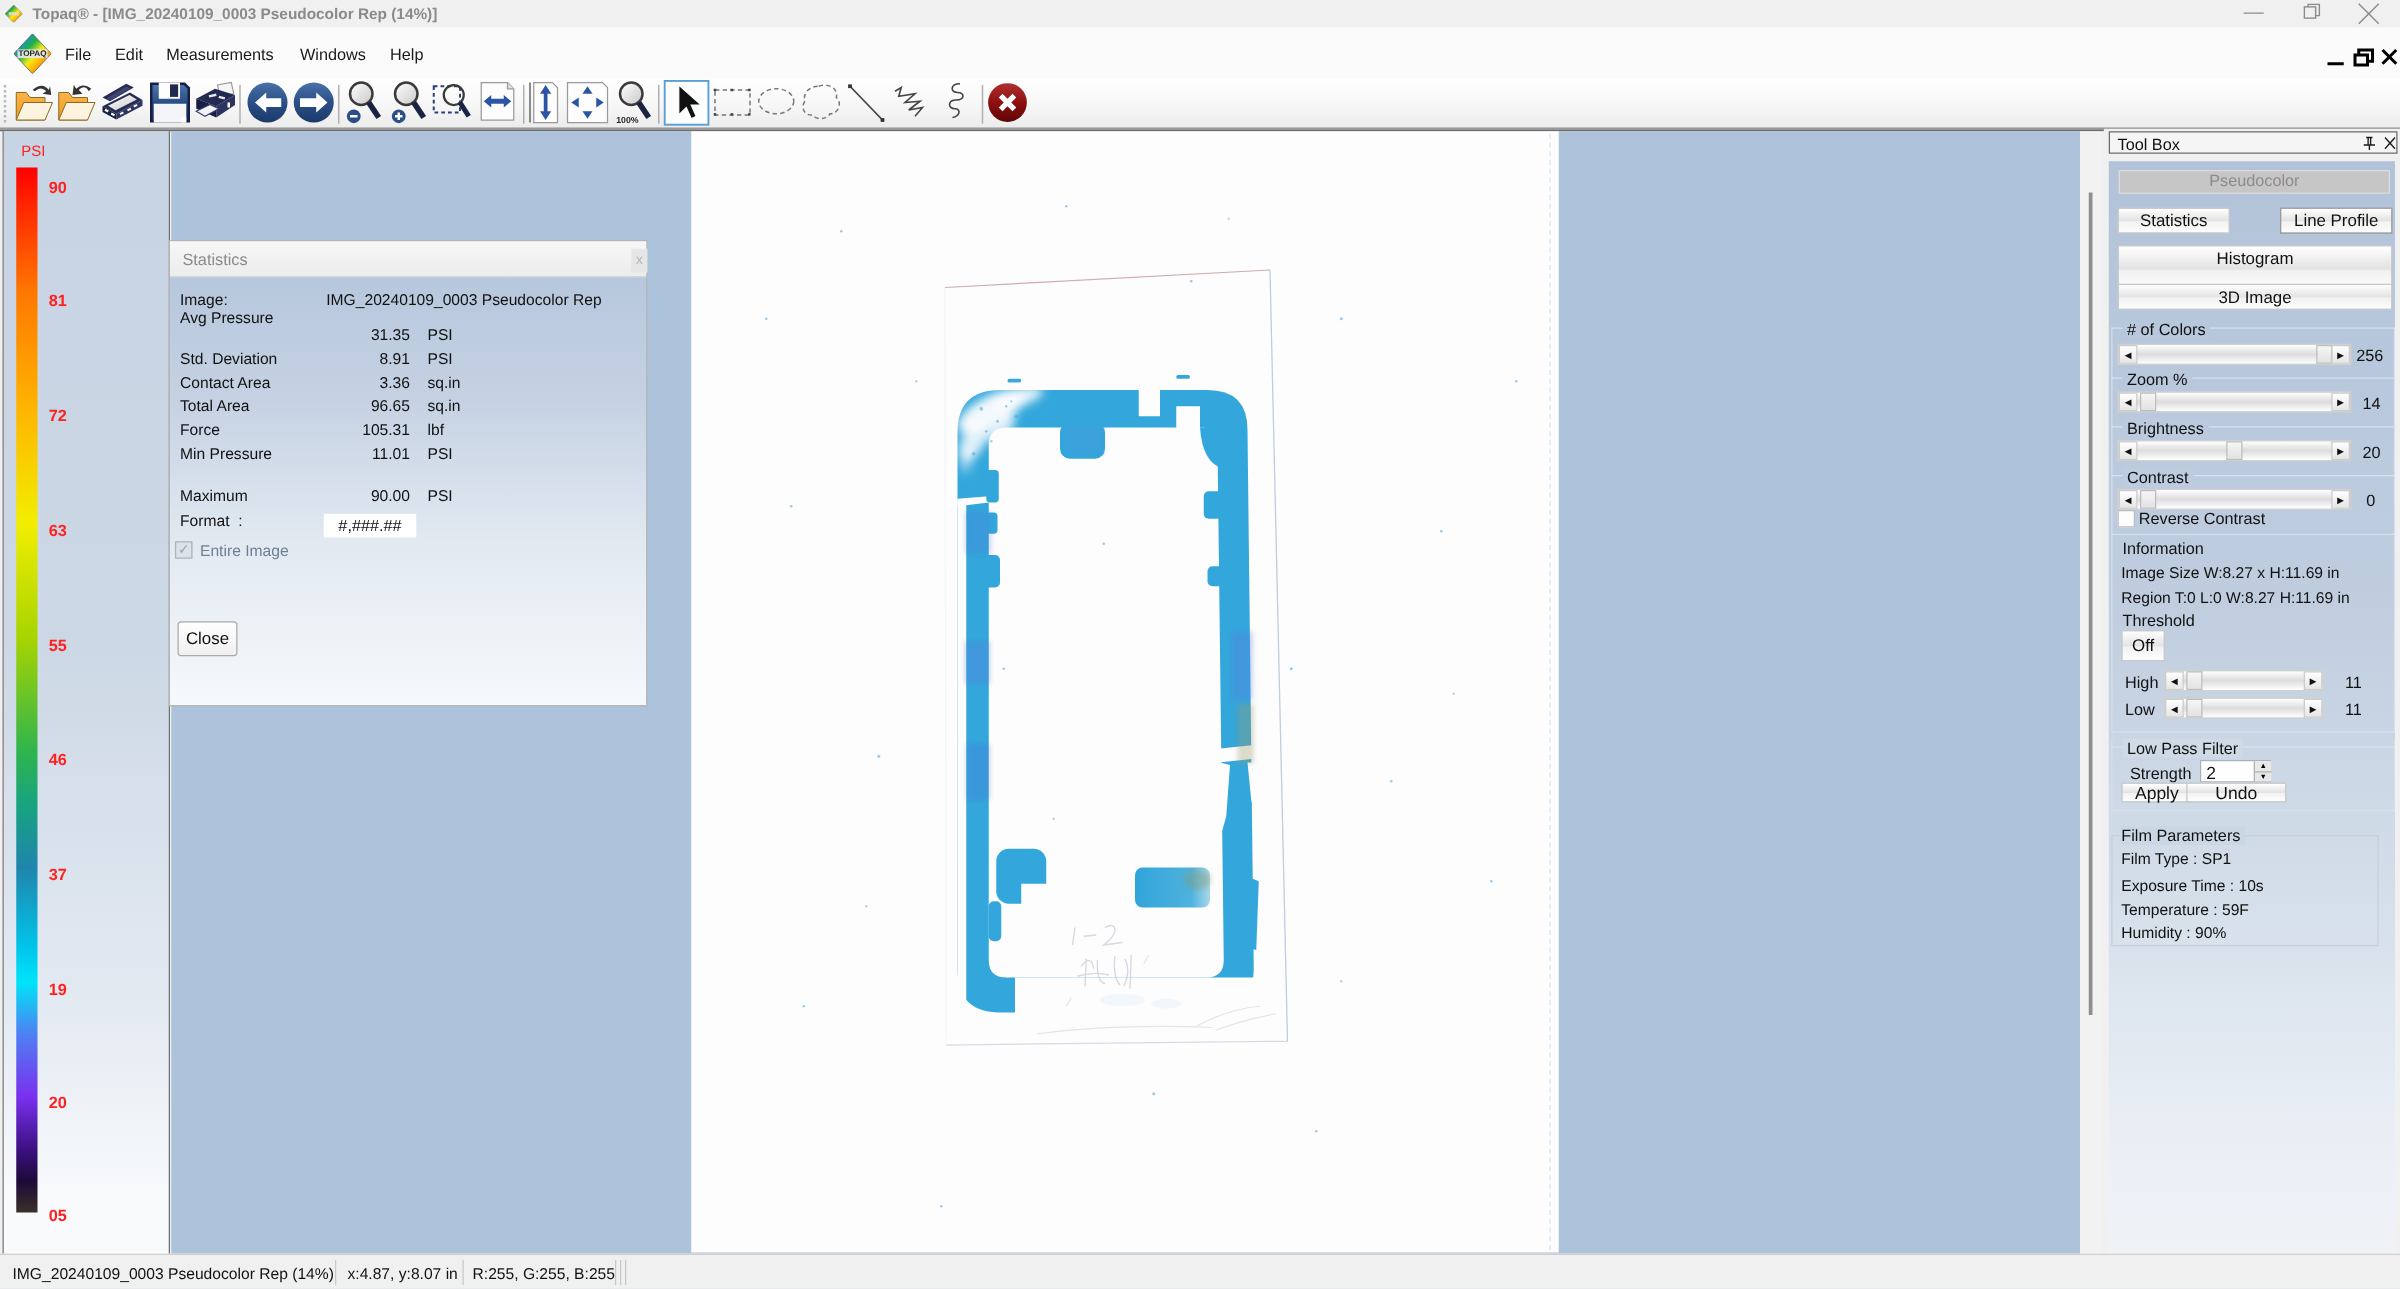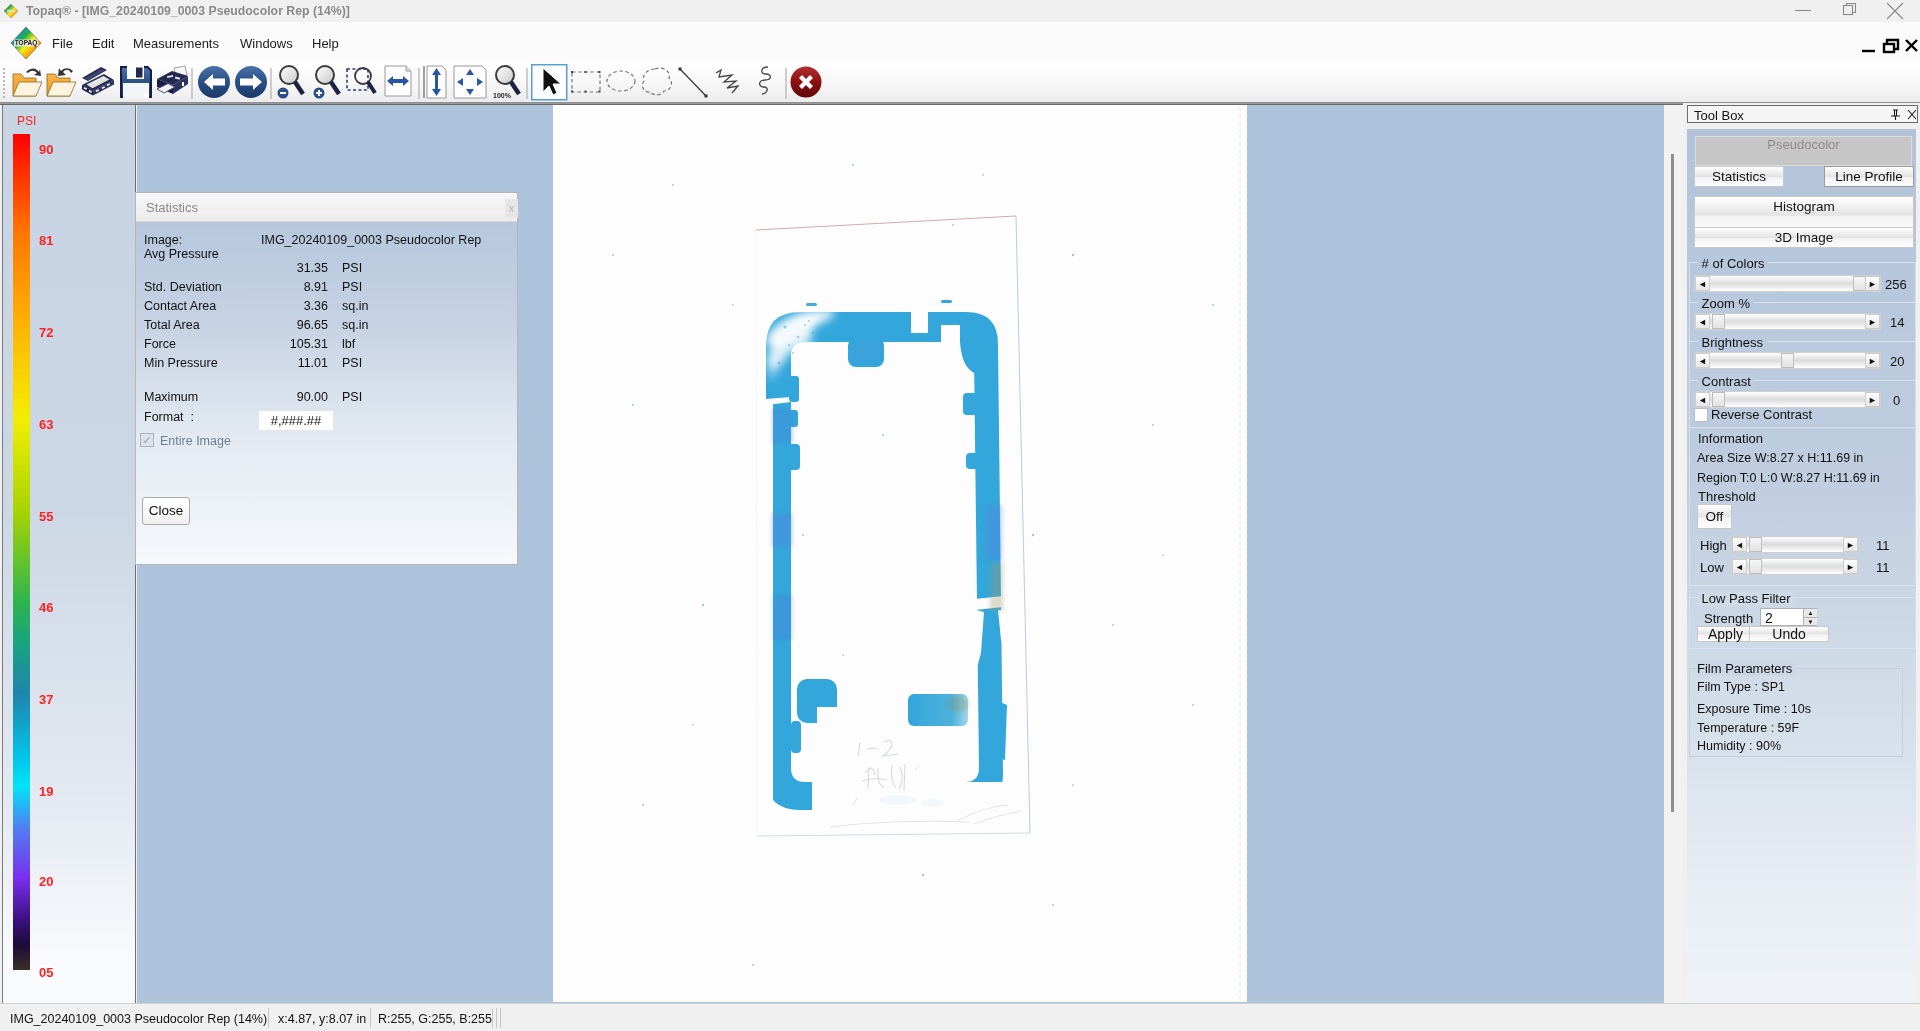--- a/index.html
+++ b/index.html
@@ -508,21 +508,21 @@
       <div class="abs" id="tbx-head-text">Tool Box</div>
     <svg class="abs" style="left:200px;top:2px" width="30" height="14" viewBox="0 0 30 14">
       <g stroke="#1a1a1a" stroke-width="1.1" fill="none">
         <path d="M5 2 H10 M6.5 2 V8 M8.5 2 V8 M3 8 H12 M7.5 8 V12"></path>
         <line x1="20" y1="2" x2="28" y2="11"></line>
           <line x1="28" y1="2" x2="20" y2="11"></line>
       </g>
     </svg>
   </div>
   <div class="abs" id="tbx-body">
-    <div class="tbtn" style="left:8px;top:7px;width:217px;height:30px;background:#c6c6c6;border:1px solid #dcdcdc;color:#8f8a8a;line-height:16px;font-size:13px">Pseudocolor</div>
+    <div class="tbtn" style="left:8px;top:7px;width:217px;height:19px;background:#c6c6c6;border:1px solid #dcdcdc;color:#8f8a8a;line-height:16px;font-size:13px">Pseudocolor</div>
     <div class="tbtn" style="left:7px;top:37px;width:90px;height:21px;line-height:19px">Statistics</div>
     <div class="tbtn" style="left:137px;top:37px;width:90px;height:21px;line-height:19px;border-color:#9a9a9a">Line Profile</div>
     <div class="tbtn" style="left:7px;top:67px;width:220px;height:38px;line-height:20px">Histogram</div>
     <div class="tbtn" style="left:7px;top:98px;width:220px;height:21px;line-height:19px">3D Image</div>
 
     <div class="gline" style="left:2px;top:133px;width:227px"></div>
     <div class="abs" style="left:2px;top:133px;width:1px;height:323px;background:#d5dee9"></div>
     <div class="abs" style="left:228px;top:133px;width:1px;height:323px;background:#d5dee9"></div>
     <div class="abs" style="left:2px;top:462px;width:1px;height:57px;background:#d5dee9"></div>
     <div class="abs" style="left:228px;top:462px;width:1px;height:57px;background:#d5dee9"></div>
@@ -558,21 +558,21 @@
       <div class="sarrow" style="left:0px">◄</div>
       <div class="sthumb" style="left:17px"></div>
       <div class="sarrow" style="left:170px">►</div>
     </div>
     <div class="tlabel" style="left:206px;top:264px">0</div>
     <div class="abs" style="left:7px;top:279px;width:14px;height:14px;background:#fdfdfd;border:1px solid #b8bec6"></div>
     <div class="tlabel" style="left:24px;top:278px">Reverse Contrast</div>
 
     <div class="gline" style="left:2px;top:298px;width:227px"></div>
     <div class="tlabel" style="left:11px;top:302px">Information</div>
-    <div class="tsmall" style="left:10px;top:322px">Area Size W:8.27 x H:11.69 in</div>
+    <div class="tsmall" style="left:10px;top:322px">Image Size W:8.27 x H:11.69 in</div>
     <div class="tsmall" style="left:10px;top:342px">Region T:0 L:0 W:8.27 H:11.69 in</div>
     <div class="tlabel" style="left:11px;top:360px">Threshold</div>
     <div class="tbtn" style="left:10px;top:375px;width:35px;height:25px;line-height:23px">Off</div>
 
     <div class="tlabel" style="left:13px;top:409px">High</div>
     <div class="scroll" style="left:44px;top:407px;width:128px">
       <div class="sarrow" style="left:0px">◄</div>
       <div class="sthumb" style="left:17px"></div>
       <div class="sarrow" style="left:111px">►</div>
     </div>

